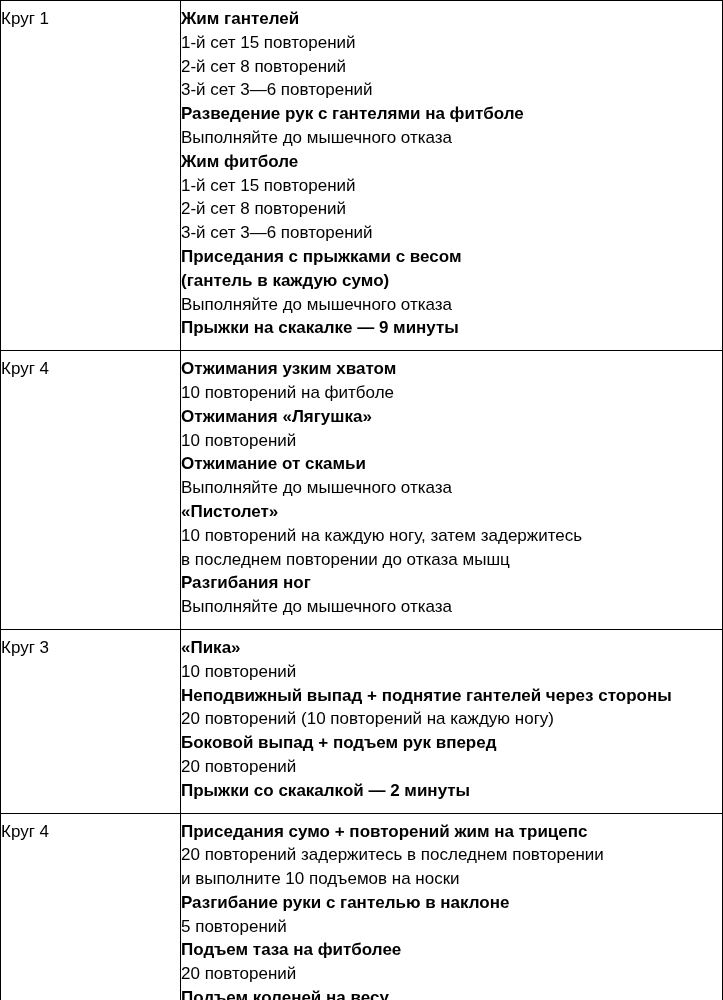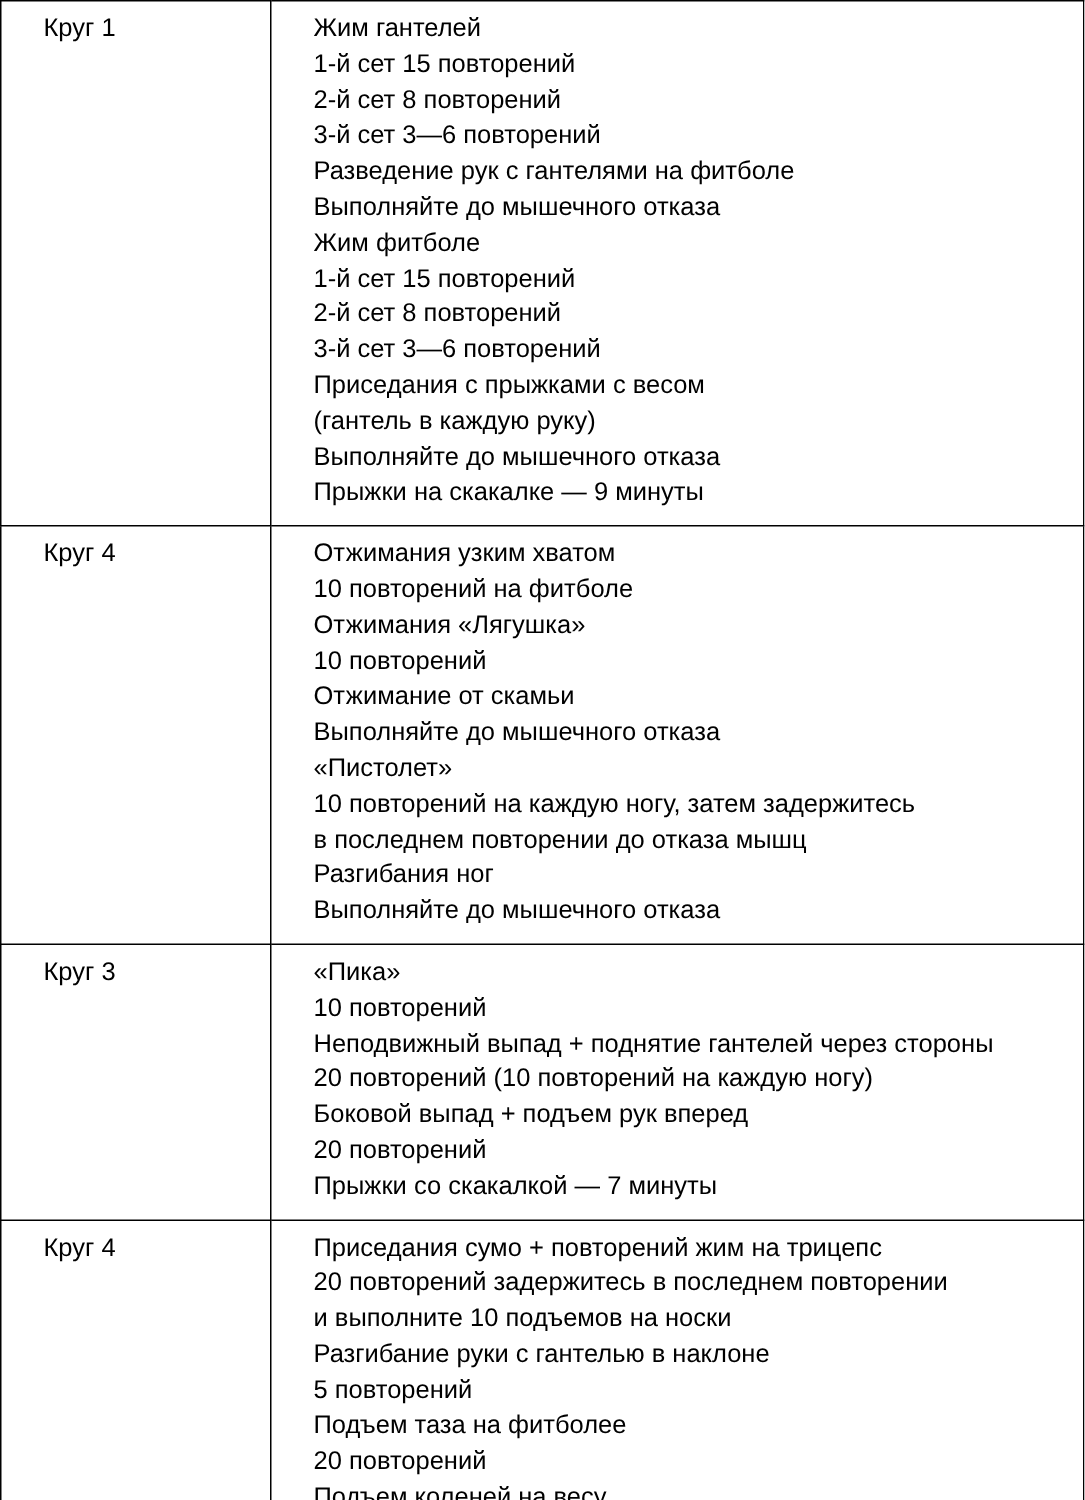--- a/index.html
+++ b/index.html
@@ -20,34 +20,34 @@
     font-family: Arial, "Helvetica Neue", Helvetica, sans-serif;
     font-size: 17px;
     line-height: 1.4;
     color: #000;
     background: #fff;
   }
   table.workout col.label-col { width: 180px; }
   table.workout td {
     border: 1px solid #000;
     vertical-align: top;
-    padding: 6px 10px 10px 28px;
+    padding: 6px 10px 10px 0;
   }
   td.label-cell {
     font-weight: 400;
     white-space: nowrap;
   }
   td.content-cell {
     
   }
   .line {
     display: block;
   }
   .line.bold {
-    font-weight: 400;
+    font-weight: 700;
   }
   
   td.content-cell .line + .line {
     margin-top: 0;
   }
 </style>
 </head>
 <body>
 <div class="page">
 
@@ -64,21 +64,21 @@
             <span class="line">1-й сет 15 повторений</span>
             <span class="line">2-й сет 8 повторений</span>
             <span class="line">3-й сет 3—6 повторений</span>
             <span class="line bold">Разведение рук с гантелями на фитболе</span>
             <span class="line">Выполняйте до мышечного отказа</span>
             <span class="line bold">Жим фитболе</span>
             <span class="line">1-й сет 15 повторений</span>
             <span class="line">2-й сет 8 повторений</span>
             <span class="line">3-й сет 3—6 повторений</span>
             <span class="line bold">Приседания с прыжками с весом</span>
-            <span class="line bold">(гантель в каждую руку)</span>
+            <span class="line bold">(гантель в каждую сумо)</span>
             <span class="line">Выполняйте до мышечного отказа</span>
             <span class="line bold">Прыжки на скакалке — 9 минуты</span>
           </td>
         </tr>
         <tr>
           <td class="label-cell">Круг 4</td>
           <td class="content-cell">
             <span class="line bold">Отжимания узким хватом</span>
             <span class="line">10 повторений на фитболе</span>
             <span class="line bold">Отжимания «Лягушка»</span>
@@ -94,21 +94,21 @@
         </tr>
         <tr>
           <td class="label-cell">Круг 3</td>
           <td class="content-cell">
             <span class="line bold">«Пика»</span>
             <span class="line">10 повторений</span>
             <span class="line bold">Неподвижный выпад + поднятие гантелей через стороны</span>
             <span class="line">20 повторений (10 повторений на каждую ногу)</span>
             <span class="line bold">Боковой выпад + подъем рук вперед</span>
             <span class="line">20 повторений</span>
-            <span class="line bold">Прыжки со скакалкой — 7 минуты</span>
+            <span class="line bold">Прыжки со скакалкой — 2 минуты</span>
           </td>
         </tr>
         <tr>
           <td class="label-cell">Круг 4</td>
           <td class="content-cell">
             <span class="line bold">Приседания сумо + повторений жим на трицепс</span>
             <span class="line">20 повторений задержитесь в последнем повторении</span>
             <span class="line">и выполните 10 подъемов на носки</span>
             <span class="line bold">Разгибание руки с гантелью в наклоне</span>
             <span class="line">5 повторений</span>

